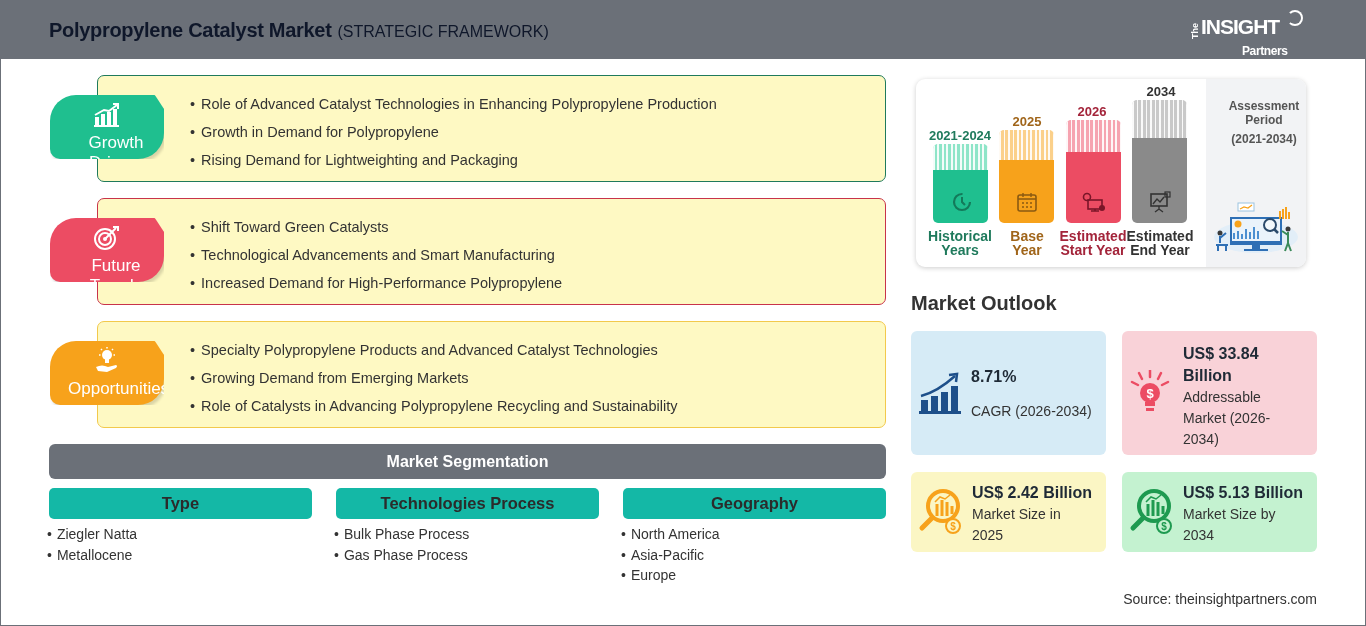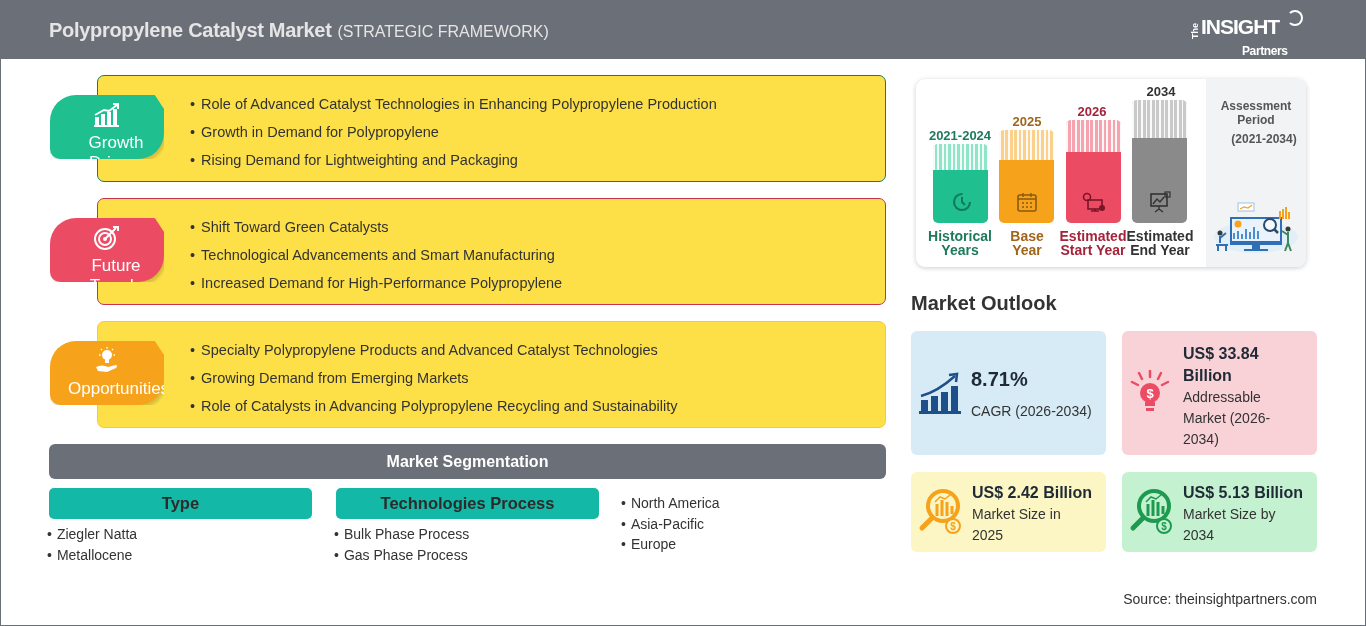--- a/index.html
+++ b/index.html
@@ -2,30 +2,30 @@
 <html><head>
 <meta charset="utf-8">
 <style>
   * { box-sizing: border-box; margin: 0; padding: 0; }
   html, body { width: 1366px; height: 626px; overflow: hidden; background: #ffffff; }
   body { font-family: "Liberation Sans", "DejaVu Sans", sans-serif; color: #2b2b2b; position: relative; }
 
   .frame { position: absolute; left: 0; top: 0; width: 1366px; height: 626px; border: 1px solid #6b7078; border-top: none; }
 
   .header { position: absolute; left: 0; top: 0; width: 1366px; height: 59px; background: #6b7078; }
-  .header .title { position: absolute; left: 49px; top: 19px; font-size: 20px; font-weight: bold; color: #e5e5e5; letter-spacing: -0.3px; }
+  .header .title { position: absolute; left: 49px; top: 19px; font-size: 20px; font-weight: bold; color: #0f172a; letter-spacing: -0.3px; }
   .header .subtitle { font-size: 16px; font-weight: normal; margin-left: 6px; letter-spacing: 0; }
   .logo { position: absolute; left: 1190px; top: 9px; width: 120px; height: 44px; color: #fff; }
   .logo .the { position: absolute; left: 0; top: 8px; font-size: 9px; font-weight: bold; transform: rotate(-90deg); transform-origin: left top; top: 30px; letter-spacing: 0; }
   .logo .insight { position: absolute; left: 11px; top: 6px; font-size: 21px; font-weight: bold; letter-spacing: -1px; }
   .logo .partners { position: absolute; left: 52px; top: 35px; font-size: 12px; font-weight: bold; letter-spacing: -0.4px; }
   .logo .ring { position: absolute; left: 97px; top: 1px; width: 16px; height: 16px; border: 2px solid #fff; border-radius: 50%; border-left-color: transparent; }
 
   
-  .block { position: absolute; left: 97px; width: 789px; height: 107px; border: 1.3px solid; border-radius: 7px; background: #fde047; }
+  .block { position: absolute; left: 97px; width: 789px; height: 107px; border: 1.3px solid; border-radius: 7px; background: #fef9c3; }
   .block.green { top: 75px; border-color: #1f7a5c; }
   .block.red { top: 198px; border-color: #c8334a; }
   .block.yellow { top: 321px; border-color: #f2c94c; }
   .block ul { list-style: none; position: absolute; left: 92px; top: 14px; }
   .block li { font-size: 14.5px; color: #333; height: 28px; line-height: 28px; white-space: nowrap; }
   .block li::before { content: "•"; margin-right: 6px; color: #333; }
 
   .badge { position: absolute; left: 50px; width: 114px; height: 64px; border-radius: 26px 10px 26px 10px; color: #fff; text-align: center; box-shadow: 2px 3px 3px rgba(0,0,0,0.15); clip-path: polygon(0 0, 92% 0, 100% 22%, 100% 100%, 0 100%); }
   .badge.green { top: 95px; background: #1fbf8f; }
   .badge.red { top: 218px; background: #ec4c63; }
@@ -37,21 +37,21 @@
   .seg-bar { position: absolute; left: 49px; top: 444px; width: 837px; height: 35px; background: #6b7078; border-radius: 6px; color: #fff; text-align: center; line-height: 35px; font-weight: bold; font-size: 16px; }
   .seg-col { position: absolute; top: 488px; width: 263px; }
   .seg-col .head { height: 31px; background: #14b8a6; border-radius: 5px; text-align: center; line-height: 31px; font-weight: bold; font-size: 16.5px; color: #2b2b2b; }
   .seg-col ul { list-style: none; margin-top: 5px; margin-left: -2px; }
   .seg-col li { font-size: 14px; height: 20.5px; line-height: 20.5px; color: #333; }
   .seg-col li::before { content: "•"; margin-right: 5px; }
 
   
   .timeline { position: absolute; left: 916px; top: 79px; width: 390px; height: 188px; background: #fff; border-radius: 9px; box-shadow: 0 1px 5px rgba(0,0,0,0.2); overflow: hidden; }
   .timeline .side { position: absolute; right: 0; top: 0; width: 100px; height: 100%; background: #f2f3f5; }
-  .timeline .side .t1 { position: absolute; left: 0; width: 100%; top: 20px; text-align: center; font-size: 12px; font-weight: bold; color: #555; line-height: 14px; }
+  .timeline .side .t1 { position: absolute; left: 8px; width: 100%; top: 20px; text-align: center; font-size: 12px; font-weight: bold; color: #555; line-height: 14px; }
   .timeline .side .t2 { position: absolute; left: 8px; width: 100%; top: 53px; text-align: center; font-size: 12px; font-weight: bold; color: #555; }
   .timeline .side .illus { position: absolute; left: 4px; top: 118px; }
 
   .tbar { position: absolute; width: 55px; border-radius: 5px; overflow: hidden; }
   .tbar .stripes { position: absolute; left: 0; top: 0; width: 100%; background-image: repeating-linear-gradient(90deg, rgba(255,255,255,0.9) 0 1.6px, transparent 1.6px 4.5px); }
   .tbar .solid { position: absolute; left: 0; bottom: 0; width: 100%; }
   .tbar .ico { position: absolute; left: 0; width: 100%; bottom: 8px; height: 26px; display: flex; justify-content: center; align-items: center; }
   .tyear { position: absolute; width: 80px; text-align: center; font-weight: bold; font-size: 13px; }
   .tlabel { position: absolute; width: 70px; text-align: center; font-weight: bold; font-size: 14px; line-height: 14px; }
 
@@ -150,20 +150,21 @@
   </ul>
 </div>
 <div class="seg-col" style="left:336px;">
   <div class="head">Technologies Process</div>
   <ul>
     <li>Bulk Phase Process</li>
     <li>Gas Phase Process</li>
   </ul>
 </div>
 <div class="seg-col" style="left:623px;">
+  <div class="head">Geography</div>
   <ul>
     <li>North America</li>
     <li>Asia-Pacific</li>
     <li>Europe</li>
   </ul>
 </div>
 
 <div class="timeline">
 
   <div class="tyear" style="left:4px; top:49px; color:#1f7a5c;">2021-2024</div>
@@ -266,21 +267,21 @@
     <svg width="44" height="42" viewBox="0 0 44 42">
         <rect x="2" y="28" width="7" height="12" fill="#1d4f8a"></rect>
         <rect x="12" y="24" width="7" height="16" fill="#1d4f8a"></rect>
         <rect x="22" y="20" width="7" height="20" fill="#1d4f8a"></rect>
         <rect x="32" y="14" width="7" height="26" fill="#1d4f8a"></rect>
         <rect x="0" y="39" width="42" height="3" fill="#1d4f8a"></rect>
         <path d="M2 24 Q18 20 36 4" stroke="#1d4f8a" stroke-width="2.5" fill="none"></path>
         <path d="M30 3 L38 2 L37 10" stroke="#1d4f8a" stroke-width="2.5" fill="none"></path>
       </svg>
   </div>
-  <div class="big" style="left:60px; top:37px; font-size:20px;">8.71%</div>
+  <div class="big" style="left:60px; top:37px; font-size:16px;">8.71%</div>
   <div class="small" style="left:60px; top:70px;">CAGR (2026-2034)</div>
 </div>
 
 <div class="card" style="left:1122px; top:331px; height:124px; background:#f9d2d8;">
   <div class="icon" style="left:6px; top:38px; width:44px; height:48px;">
     <svg width="42" height="46" viewBox="0 0 42 46">
         <path d="M3 12 L9 15 M10 3 L13 9 M21 0 V7 M32 3 L29 9 M39 12 L33 15" stroke="#ec4c63" stroke-width="2.5" stroke-linecap="round"></path>
         <circle cx="21" cy="23" r="10" fill="#ec4c63"></circle>
         <rect x="16" y="32" width="10" height="4" fill="#ec4c63"></rect>
         <rect x="17" y="38" width="8" height="3" fill="#ec4c63"></rect>

